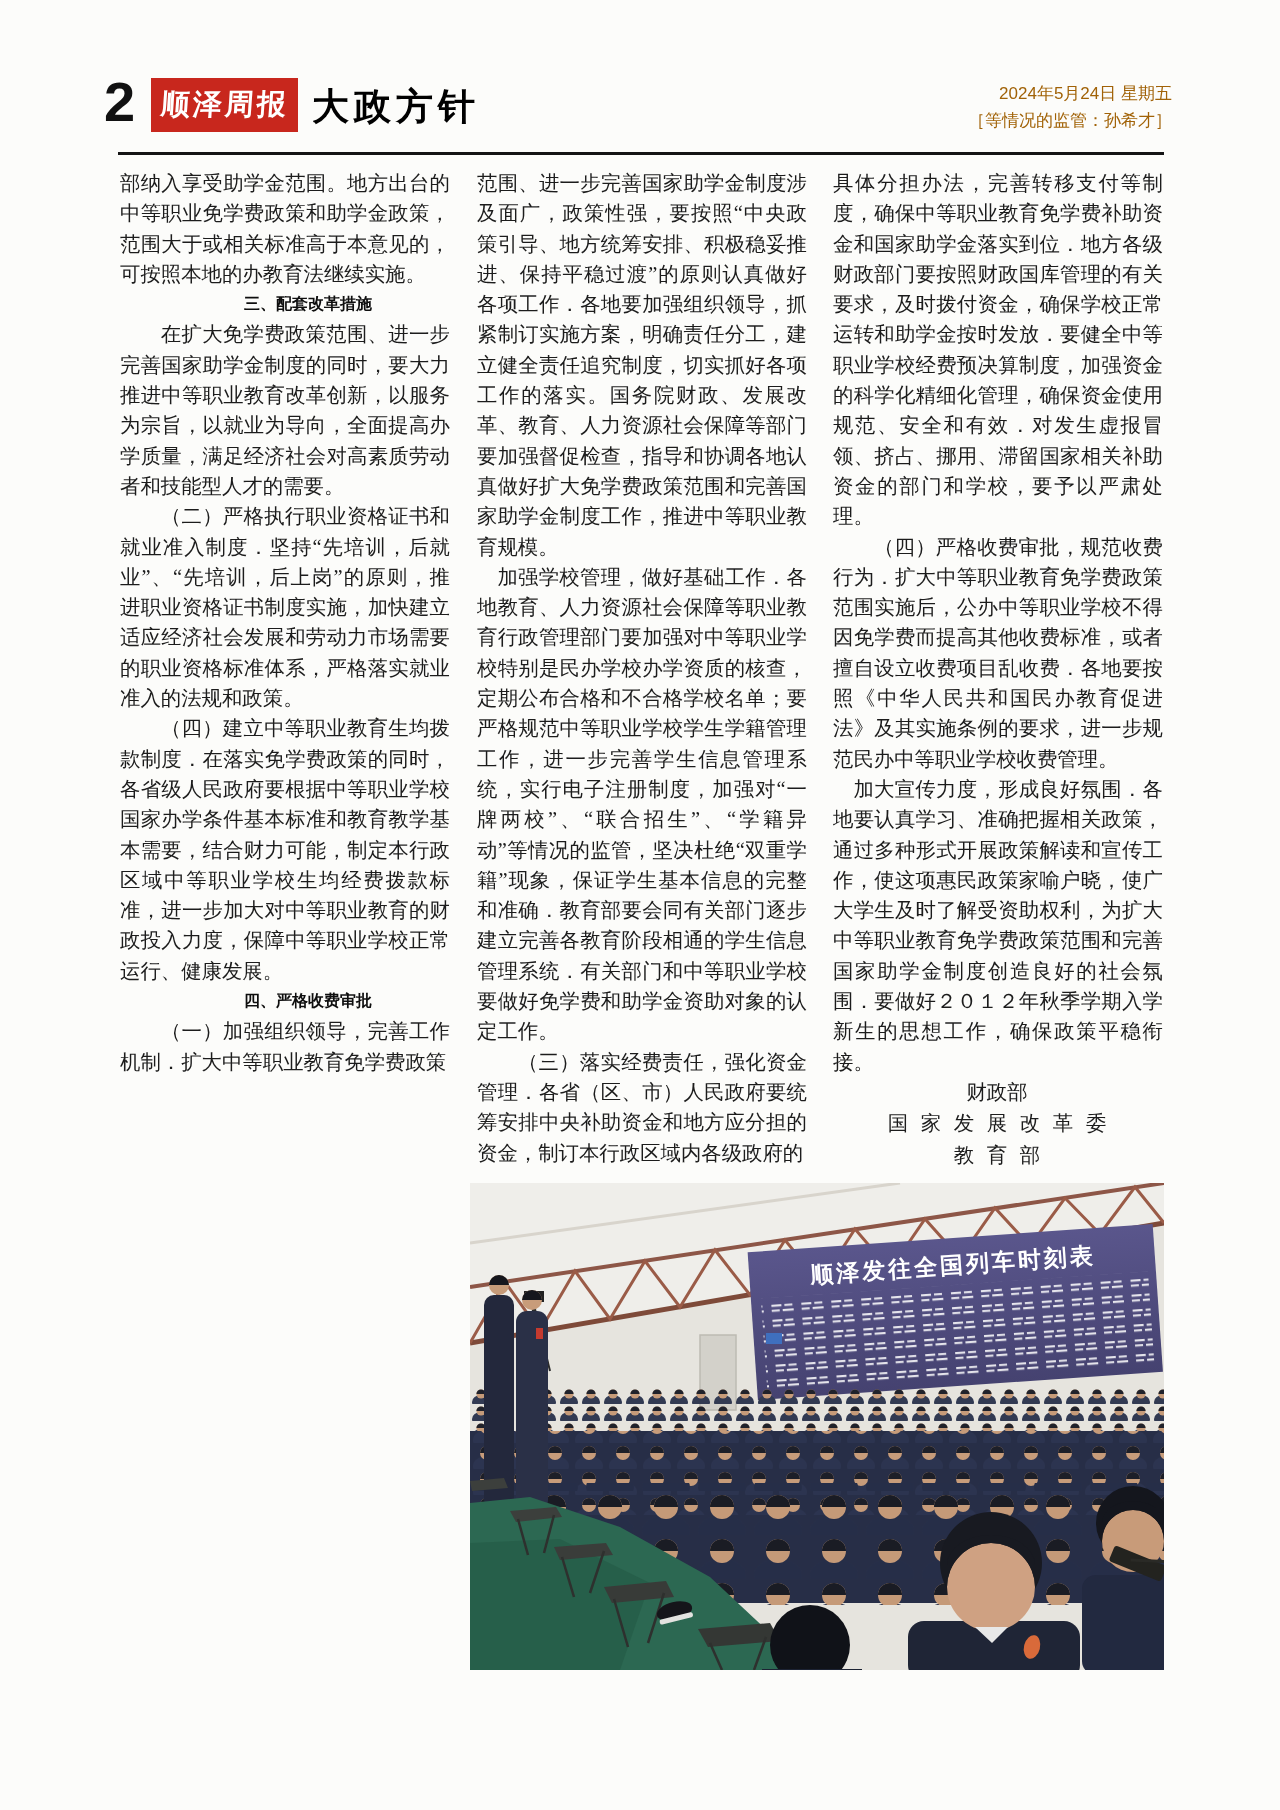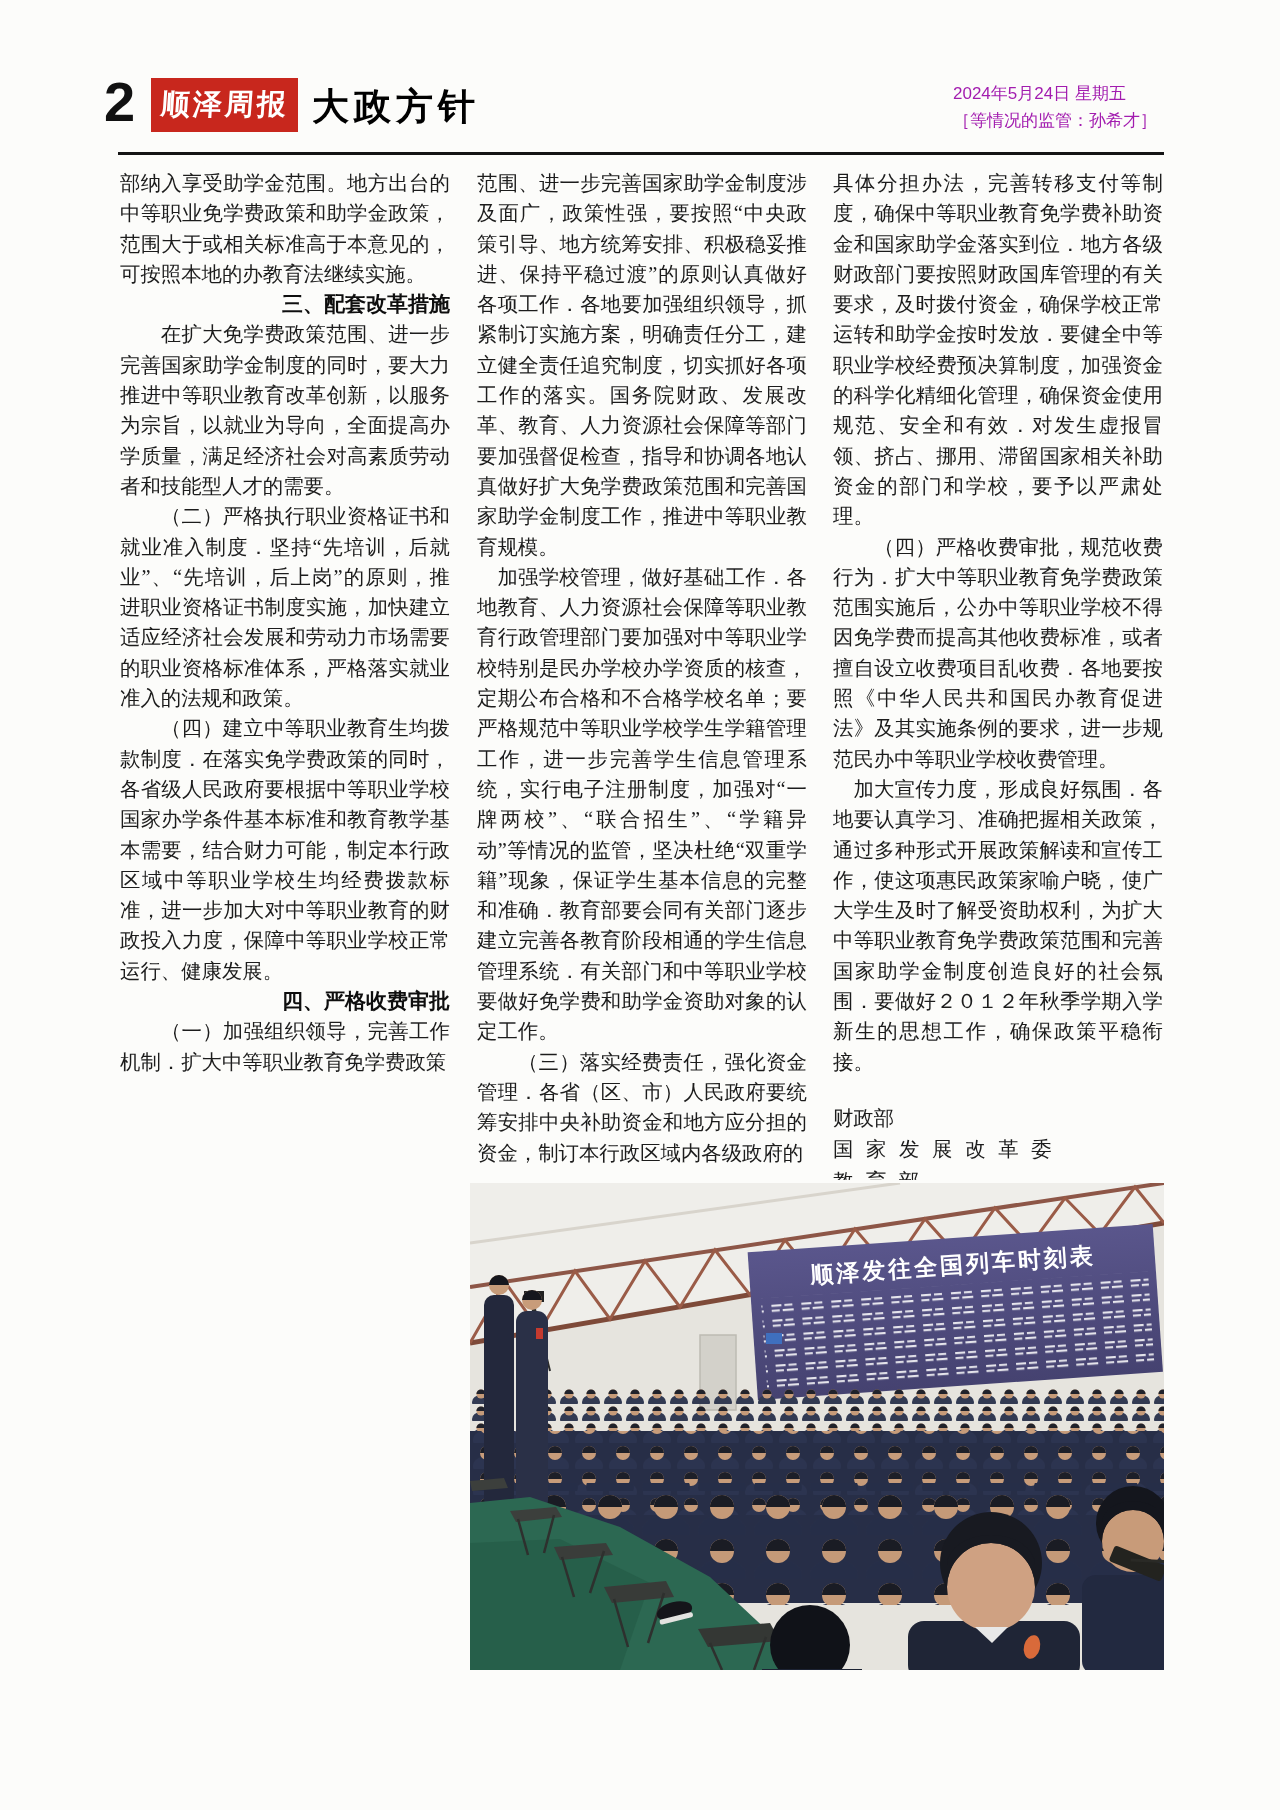--- a/index.html
+++ b/index.html
@@ -7,36 +7,36 @@
         font-family:"Liberation Serif",serif;color:#1c1c1c;}
   
   .pagenum{position:absolute;left:104px;top:74px;font-family:"Liberation Sans",sans-serif;
            font-weight:700;font-size:56px;line-height:56px;color:#111;}
   .masthead-box{position:absolute;left:151px;top:78px;width:147px;height:54px;background:#c8271d;
            display:flex;align-items:center;justify-content:center;}
   .masthead-box span{color:#ffffff;font-weight:700;font-size:29px;letter-spacing:3px;
            font-family:"Liberation Serif",serif;transform:skewX(-4deg);}
   .section-title{position:absolute;left:312px;top:82px;font-family:"Liberation Sans",sans-serif;
            font-weight:700;font-size:37px;letter-spacing:5px;color:#000000;}
-  .header-meta{position:absolute;right:123px;top:80px;
-           font-family:"Liberation Sans",sans-serif;font-size:17px;line-height:27px;color:#a21caf;}
+  .header-meta{position:absolute;right:108px;top:80px;text-align:right;
+           font-family:"Liberation Sans",sans-serif;font-size:17px;line-height:27px;color:#a16207;}
   .header-rule{position:absolute;left:118px;top:152px;width:1046px;height:3px;background:#141414;}
   
   .col{position:absolute;top:168px;width:330px;overflow:hidden;
        font-size:20.4px;line-height:30.3px;text-align:justify;text-justify:inter-ideograph;}
   .col p{margin:0;padding:0;font-family:Liberation Serif, serif;}
   #col1{left:120px;height:1520px;}
   #col2{left:477px;height:1012px;}
   #col3{left:833px;height:1012px;}
   .cont{text-indent:0;}
   .para{text-indent:2em;}
   .half{text-indent:1em;}
-  .heading{font-family:"Liberation Sans",sans-serif;font-weight:700;font-size:21px;
-           text-indent:46px;color:#0e0e0e;text-align:right;}
-  .signatures{margin-top:26px;text-align:left;padding-right:2px;line-height:31.5px;}
+  .heading{font-family:"Liberation Sans",sans-serif;font-weight:700;font-size:16px;
+           text-indent:46px;color:#0e0e0e;text-align:center;}
+  .signatures{text-align:center;padding-right:2px;line-height:31.5px;}
   .sig-spread{letter-spacing:0.62em;margin-right:-0.62em;}
   .sig-spread3{letter-spacing:0.62em;margin-right:-0.62em;}
   
   .photo{position:absolute;left:470px;top:1183px;width:694px;height:487px;margin:0;padding:0;
          overflow:hidden;background:#e6e4de;}
   .photo svg{display:block;}
 </style>
 </head>
 <body>
 

